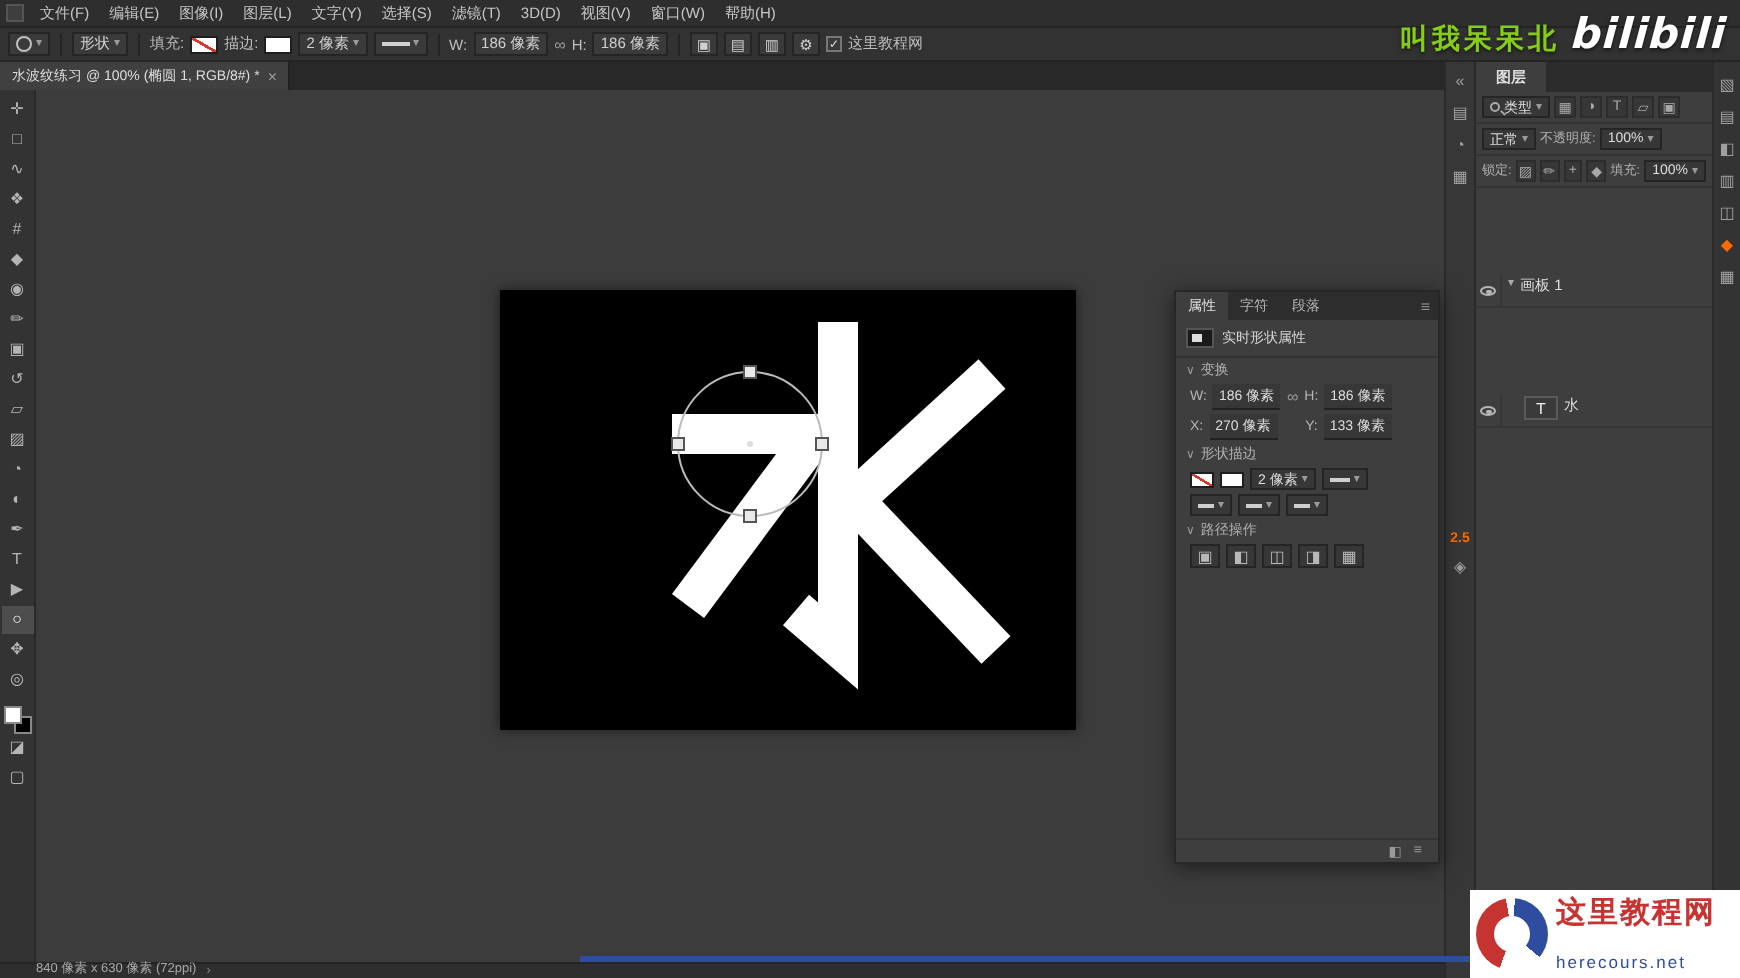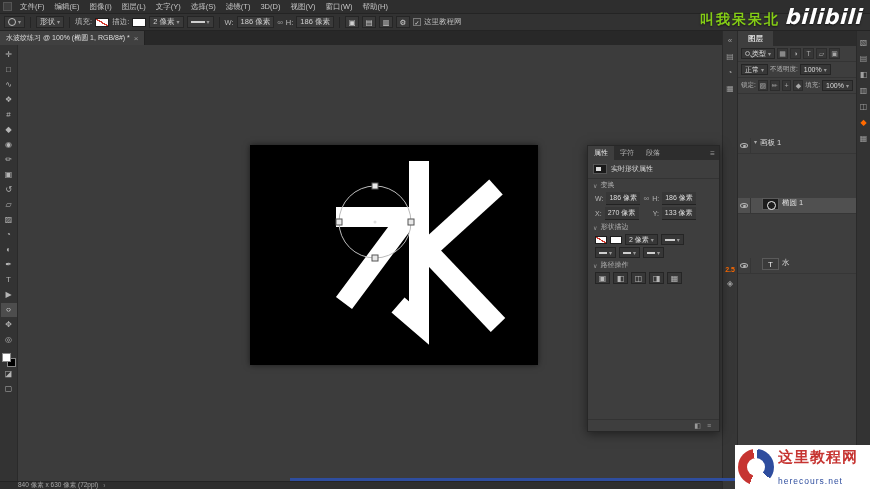--- a/index.html
+++ b/index.html
@@ -456,28 +456,20 @@
       </span>
     </div>
     <div class="l-list">
       <div class="l-row">
         <span class="l-eye">
             <span class="eye"></span>
           </span>
         <span class="l-caret">▾</span>
         <span class="l-name">画板 1</span>
       </div>
-      <div class="l-row selected">
-        <span class="l-eye">
-            <span class="eye"></span>
-          </span>
-        <span class="l-indent"></span>
-        <span class="thumb ellipse"></span>
-        <span class="l-name">椭圆 1</span>
-      </div>
       <div class="l-row">
         <span class="l-eye">
             <span class="eye"></span>
           </span>
         <span class="l-indent"></span>
         <span class="thumb text">T</span>
         <span class="l-name">水</span>
       </div>
     </div>
     <div class="l-bottom">

